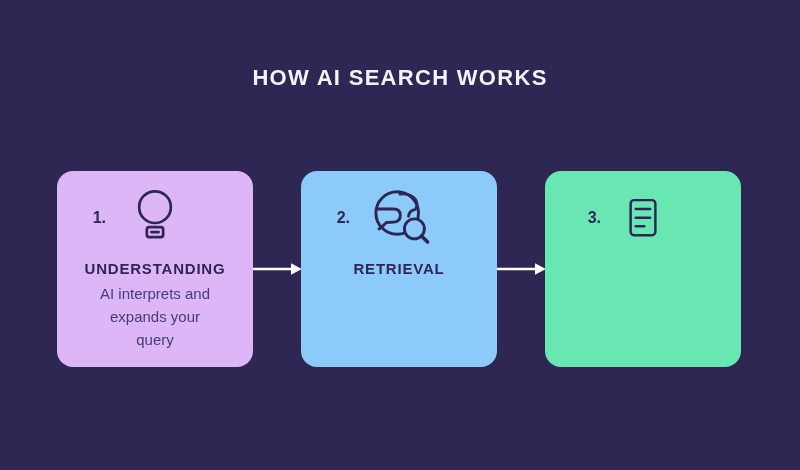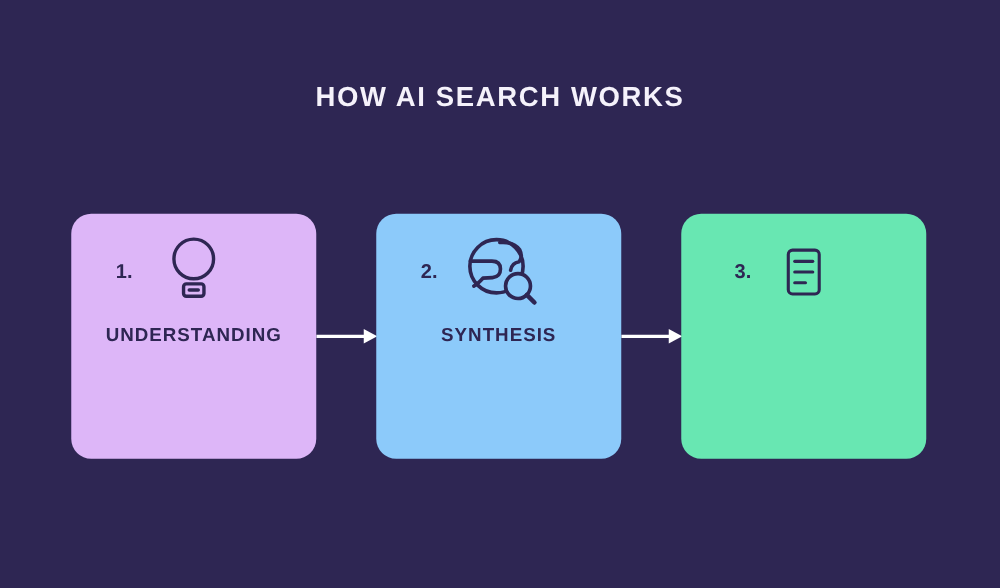--- a/index.html
+++ b/index.html
@@ -99,39 +99,42 @@
   <div class="card c1" style="background: rgb(221, 182, 248);">
     <div class="icon-area">
       <span class="step-number">1.</span>
       <svg class="icon icon-bulb" width="58" height="58" viewBox="0 0 64 64">
         <circle cx="32" cy="20" r="17.5"></circle>
         <rect x="23" y="42" width="18" height="11" rx="2.5"></rect>
         <line x1="28" y1="47.5" x2="36" y2="47.5"></line>
       </svg>
     </div>
     <div class="card-heading">UNDERSTANDING</div>
+    <div class="card-desc">AI interprets and
+expands your
+query</div>
   </div>
 
   <svg class="arrow a1" viewBox="0 0 49 14">
     <line x1="0" y1="7" x2="40" y2="7"></line>
     <path d="M38 1.2 L48.8 7 L38 12.8 Z"></path>
   </svg>
 
   <div class="card c2" style="background: rgb(140, 202, 250);">
     <div class="icon-area">
       <span class="step-number">2.</span>
       <svg class="icon icon-globe" width="58" height="58" viewBox="0 0 64 64">
         <circle cx="30" cy="26.5" r="23.5"></circle>
         <path d="M7 22 H26 Q33.5 22 33.5 29 Q33.5 36 26.5 36.5 L18 37 Q13.5 42 10 44"></path>
         <path d="M33 5.5 Q45.5 4.5 50.5 12 Q53.5 18 50 22.5 Q43.5 23.5 42.5 30"></path>
         <circle class="lens" cx="49" cy="44" r="11"></circle>
         <line class="handle" x1="56.8" y1="51.8" x2="63.5" y2="58.5"></line>
       </svg>
     </div>
-    <div class="card-heading">SYNTHESIS</div>
+    <div class="card-heading">RETRIEVAL</div>
   </div>
 
   <svg class="arrow a2" viewBox="0 0 49 14">
     <line x1="0" y1="7" x2="40" y2="7"></line>
     <path d="M38 1.2 L48.8 7 L38 12.8 Z"></path>
   </svg>
 
   <div class="card c3" style="background: rgb(104, 231, 178);">
     <div class="icon-area">
       <span class="step-number">3.</span>

